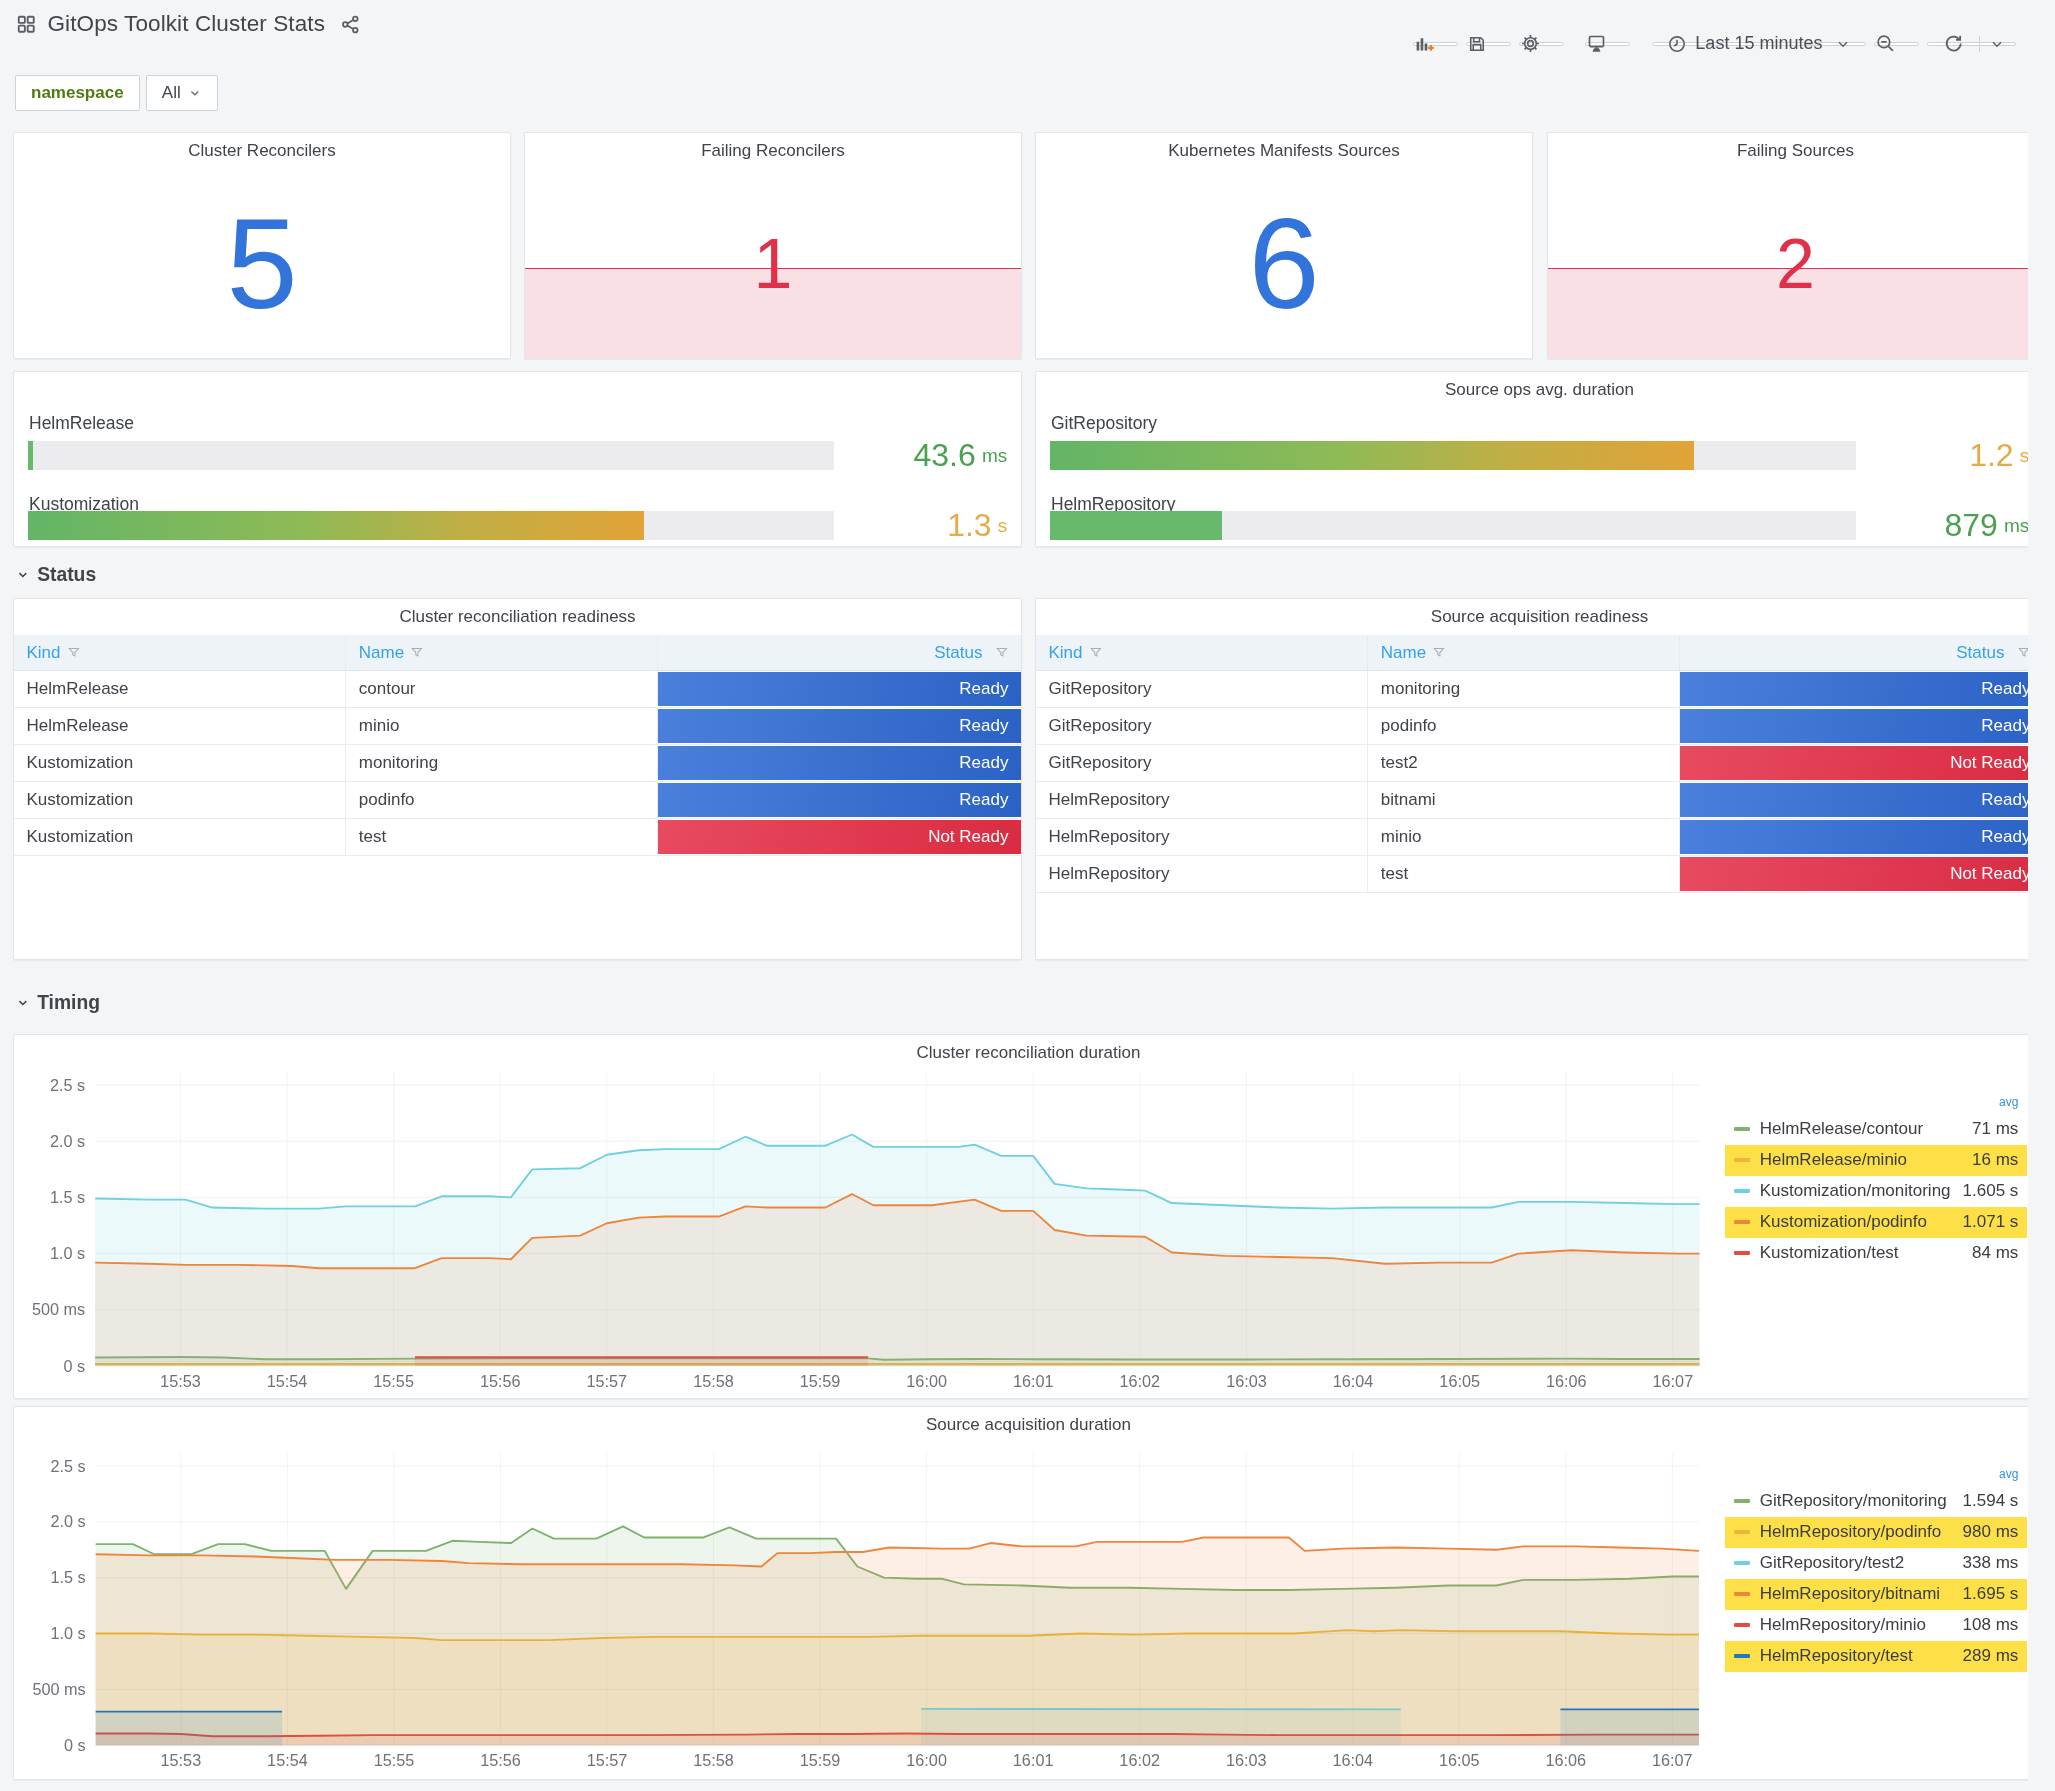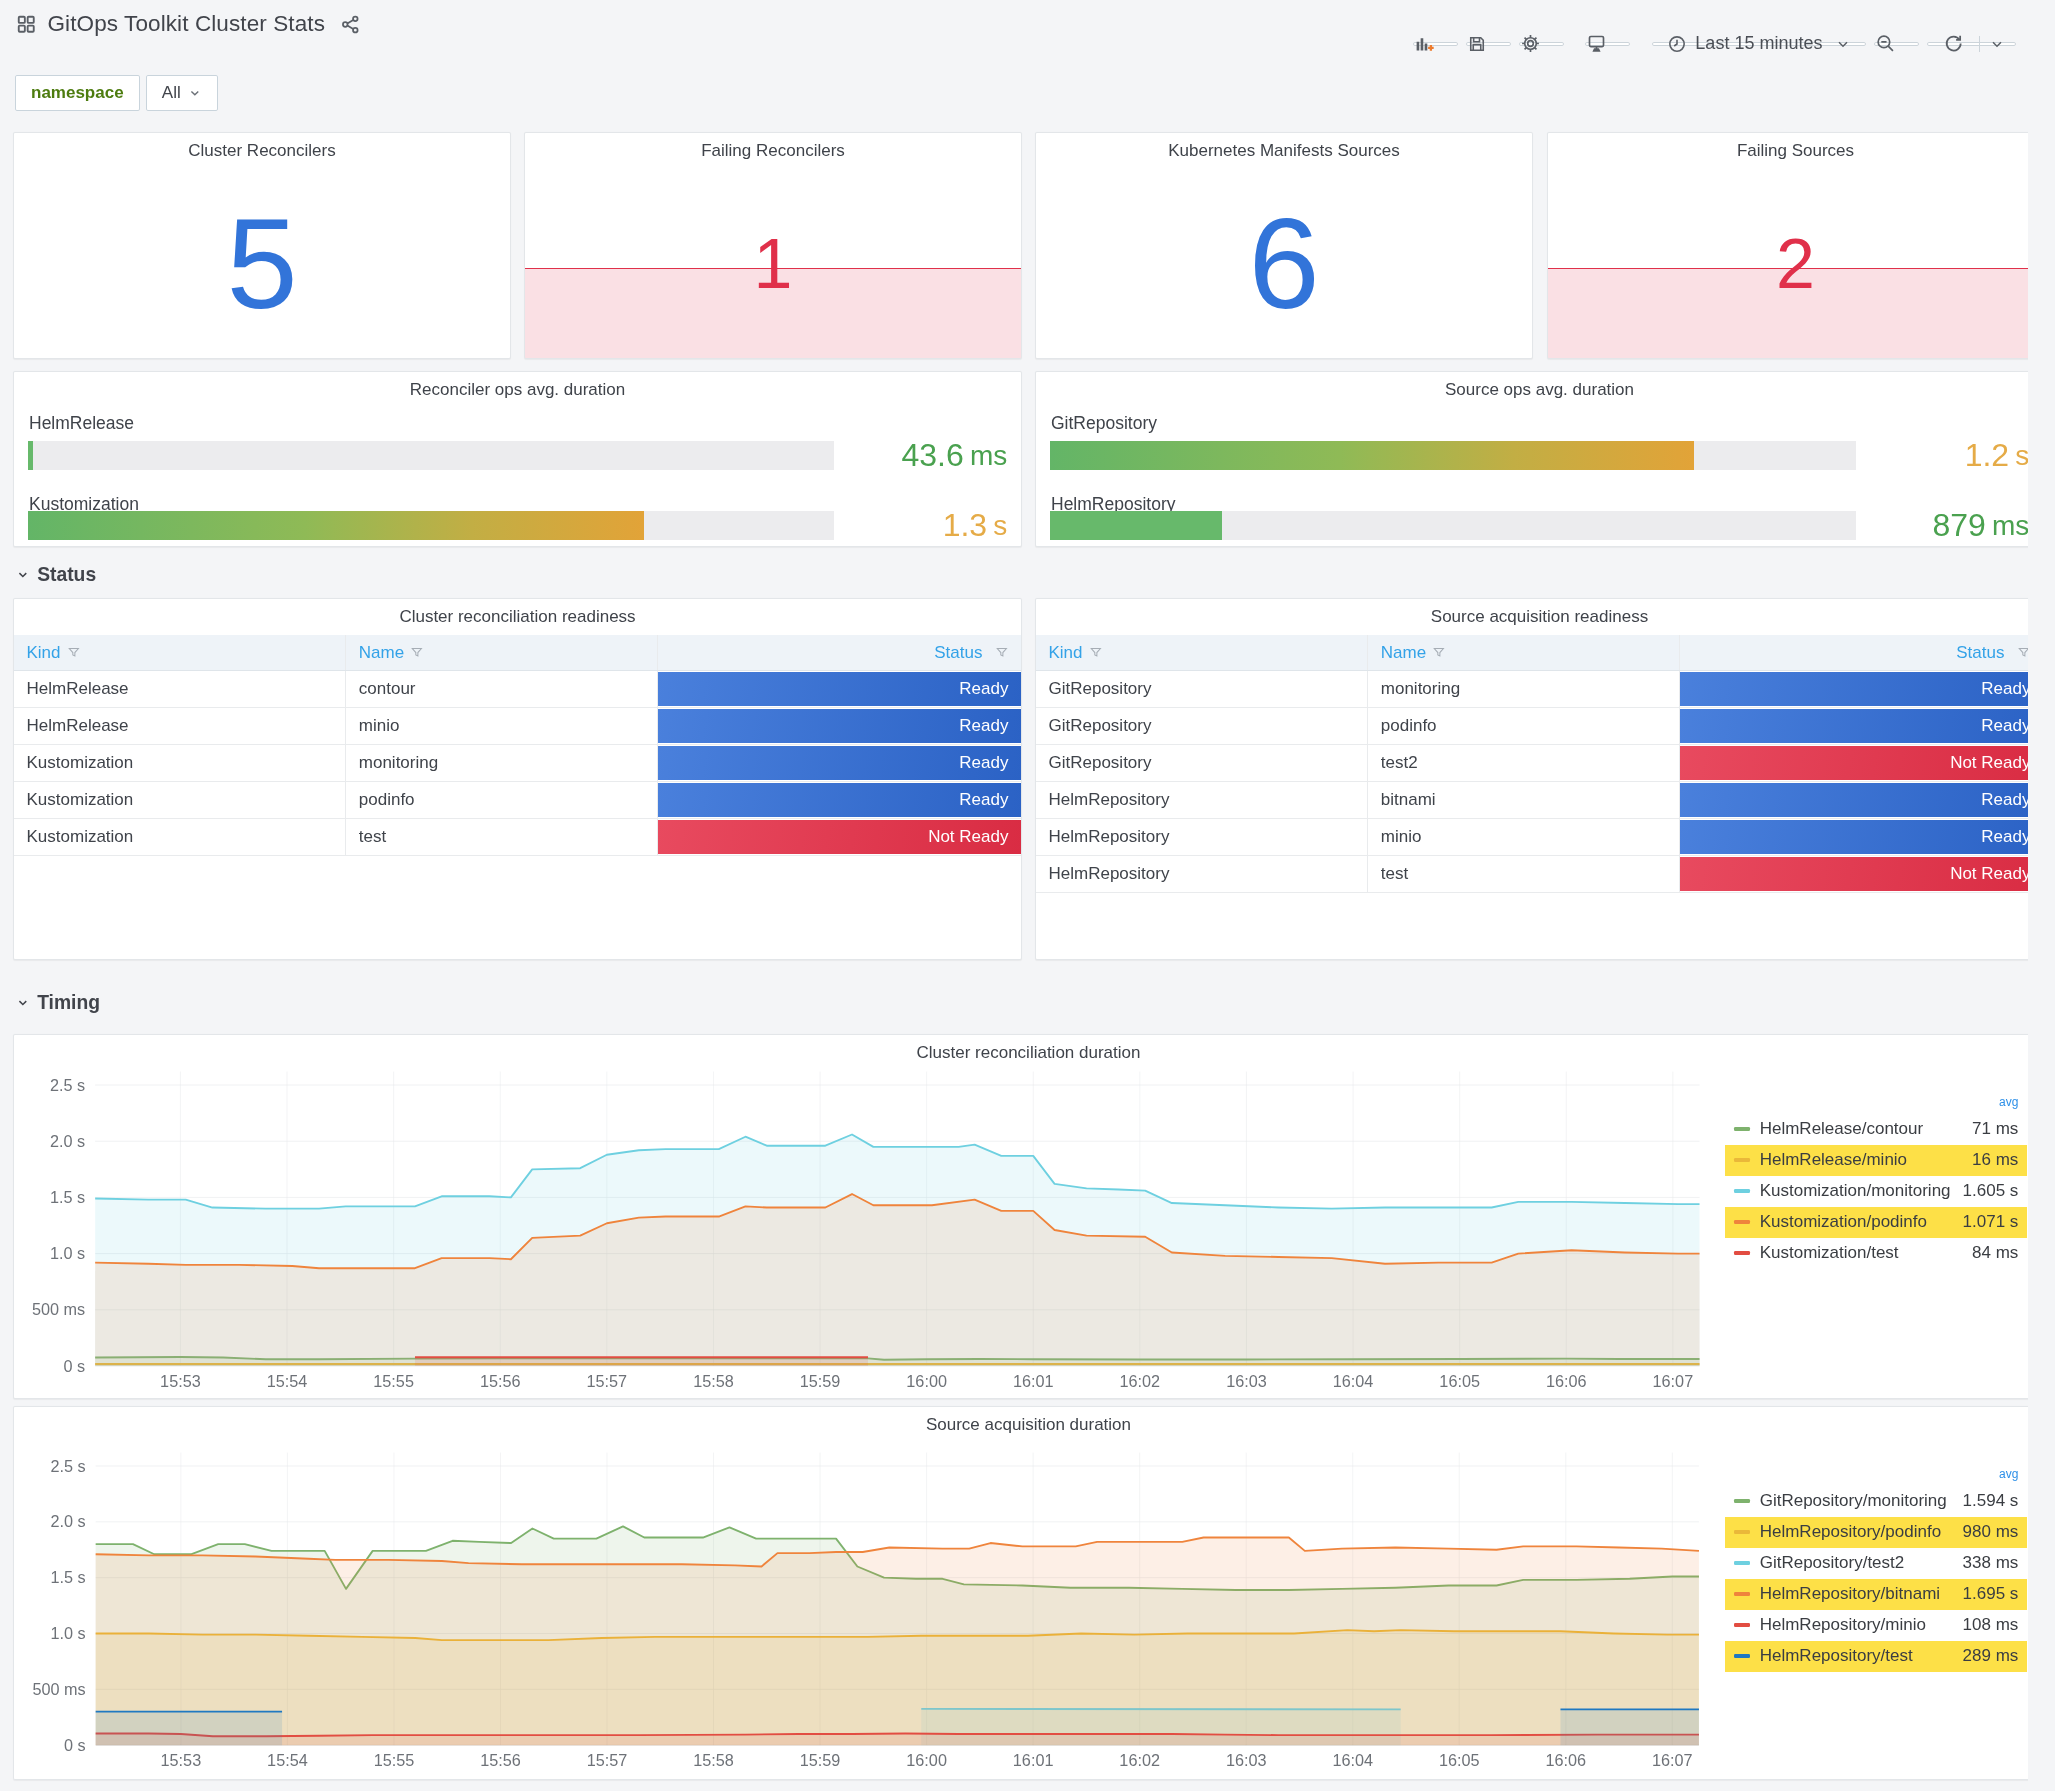--- a/index.html
+++ b/index.html
@@ -41,21 +41,21 @@
   .stat-value.small { font-size:70px; }
   .spark { position:absolute; left:0; right:0; bottom:0; top:60%; }
 
   
   .gauge-row-label { position:absolute; left:15px; font-size:17.5px; color:#3f434a; }
   .gauge-track { position:absolute; left:13.7px; width:806px; height:29px; background:#ececee; }
   .gauge-fill { position:absolute; left:0; top:0; bottom:0; }
   .gauge-val { position:absolute; right:13.7px; width:200px; height:29px; display:flex;
                align-items:center; justify-content:flex-end; gap:6.2px; }
   .gv-num { font-size:32px; }
-  .gv-unit { font-size:28px; }
+  .gv-unit { font-size:19px; }
 
   
   .section-header { position:absolute; display:flex; align-items:center; gap:7.5px; cursor:pointer; }
   .section-header .sh-label { font-size:19.3px; font-weight:600; color:#41444b; }
 
   
   .rtable { position:absolute; left:0; right:0; top:36px; bottom:0; font-size:17px; }
   .t-head { position:absolute; left:0; right:0; top:0; height:36px; background:#eef3f8;
             display:flex; border-bottom:0.6px solid #dfe5ea; }
   .t-row { display:flex; height:37px; border-bottom:0.6px solid #e9ebed; background:#fff; }
@@ -213,21 +213,20 @@
     <div class="panel-title">Kubernetes Manifests Sources</div>
     <div class="stat-value big" style="color: rgb(50, 116, 217);">6</div>
   </div>
   <div class="panel" style="left:1547px;top:132px;width:497px;height:227px;">
     <div class="panel-title">Failing Sources</div>
     <div class="spark" style="background: rgba(224, 48, 74, 0.15); border-top: 1.9px solid rgb(224, 48, 74);"></div>
     <div class="stat-value small" style="color: rgb(224, 48, 74);">2</div>
   </div>
 
   <div class="panel" style="left:13px;top:371px;width:1009px;height:176px;">
-    <div class="panel-title">Reconciler ops avg. duration</div>
     <div class="gauge-row-label" style="top:41px;">HelmRelease</div>
     <div class="gauge-track" style="top:69px;">
       <div class="gauge-fill" style="width: 0.7%; background: rgb(103, 185, 107);"></div>
     </div>
     <div class="gauge-val" style="top: 69px; color: rgb(74, 161, 79);">
       <span class="gv-num">43.6</span>
         <span class="gv-unit">ms</span>
     </div>
     <div class="gauge-row-label" style="top:122px;">Kustomization</div>
     <div class="gauge-track" style="top:139px;">

